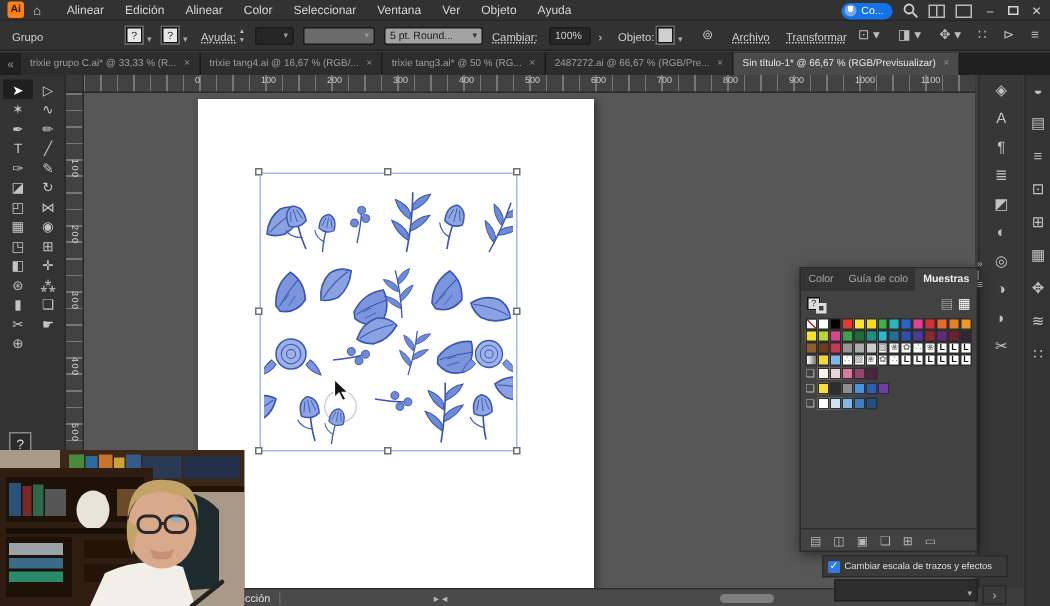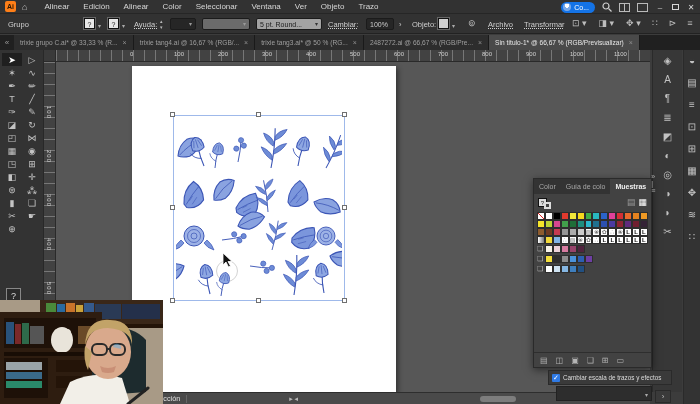--- a/index.html
+++ b/index.html
@@ -105,21 +105,21 @@
   <span class="home">⌂</span>
   <div id="menu-list" style="display:flex">
         <div class="menu-item">Alinear</div>
         <div class="menu-item">Edición</div>
         <div class="menu-item">Alinear</div>
         <div class="menu-item">Color</div>
         <div class="menu-item">Seleccionar</div>
         <div class="menu-item">Ventana</div>
         <div class="menu-item">Ver</div>
         <div class="menu-item">Objeto</div>
-        <div class="menu-item">Trazo</div>
+        <div class="menu-item">Ayuda</div>
       </div>
   <div id="tb-right">
     <div id="account">
       <span class="av"></span>
       <span>Co...</span>
     </div>
     <svg width="10" height="10">
           <circle cx="4" cy="4" r="3" fill="none" stroke="#cfcfcf" stroke-width="1.2"></circle>
           <line x1="6.5" y1="6.5" x2="9.5" y2="9.5" stroke="#cfcfcf" stroke-width="1.2"></line>
         </svg>

